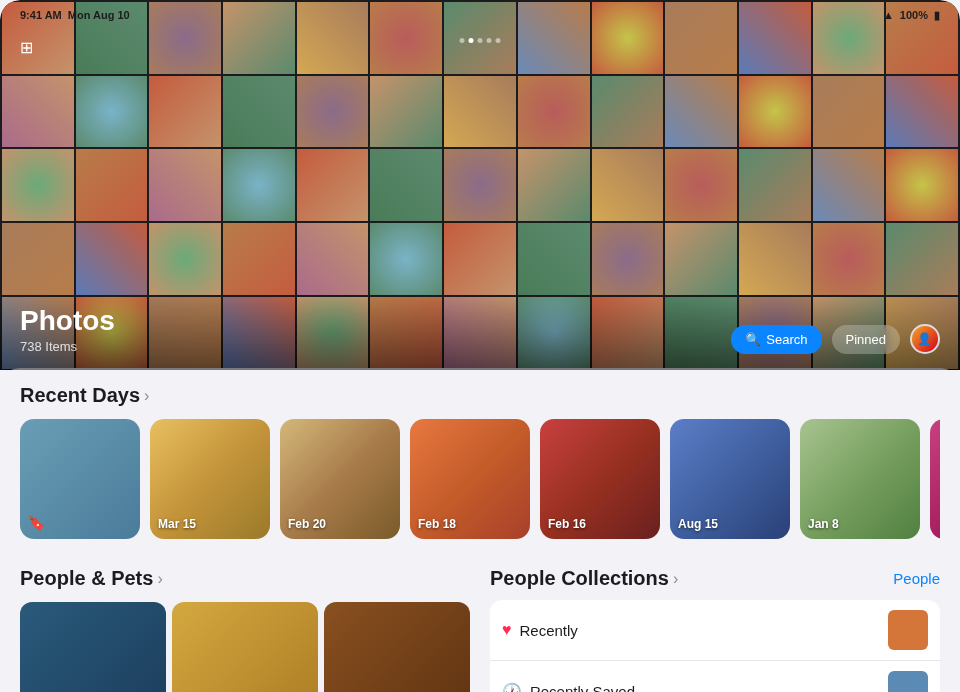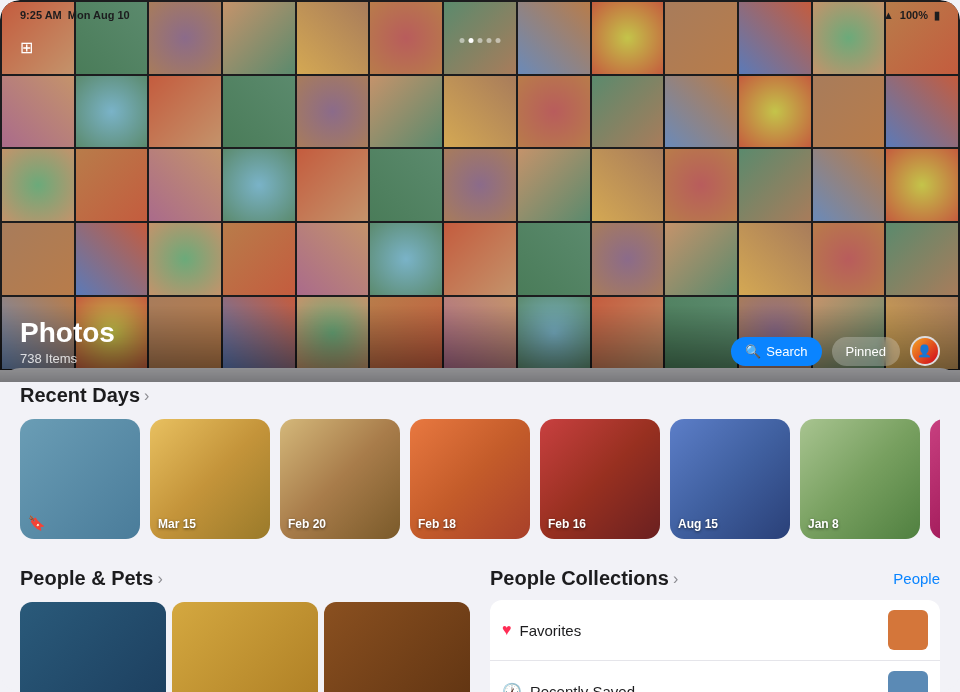--- a/index.html
+++ b/index.html
@@ -85,21 +85,21 @@
       display: flex;
       align-items: center;
       justify-content: center;
       font-size: 8px;
       color: rgba(255,255,255,0.5);
     }
 
     
     .header-overlay {
       position: absolute;
-      top: 12px;
+      top: 0;
       left: 0;
       right: 0;
       height: 370px;
       z-index: 5;
       pointer-events: none;
     }
 
     .header-content {
       position: absolute;
       bottom: 0;
@@ -583,21 +583,21 @@
           <div class="photo-placeholder" style="background: linear-gradient(135deg, rgb(196, 147, 107), rgb(91, 138, 109));"></div>
         </div>
         <div class="photo-cell">
           <div class="photo-placeholder" style="background: linear-gradient(45deg, rgb(212, 168, 83), rgb(168, 124, 91));"></div>
         </div>
       </div>
   </div>
 
   <div class="status-bar">
     <div style="display:flex;gap:6px;align-items:center;">
-      <span class="status-time">9:25 AM</span>
+      <span class="status-time">9:41 AM</span>
       <span class="status-time">Mon Aug 10</span>
     </div>
     <div class="status-right">
       <span>▲</span>
       <span>100%</span>
       <span>▮</span>
     </div>
   </div>
 
   <div class="layout-icon">⊞</div>
@@ -690,21 +690,21 @@
           <div class="pinned-title-row">
             <span class="section-title">People Collections</span>
             <span class="section-chevron">›</span>
           </div>
           <button class="modify-button">People</button>
         </div>
         <div class="pinned-list" id="pinned-list">
         <div class="pinned-item">
               <div class="pinned-item-left">
                 <span style="color: rgb(255, 45, 85); font-size: 16px;">♥</span>
-                <span class="pinned-item-name">Favorites</span>
+                <span class="pinned-item-name">Recently</span>
               </div>
               <div class="pinned-item-thumb" style="background: rgb(212, 118, 58);"></div>
             </div>
             <div class="pinned-item">
               <div class="pinned-item-left">
                 <span style="color: rgb(142, 142, 147); font-size: 16px;">🕐</span>
                 <span class="pinned-item-name">Recently Saved</span>
               </div>
               <div class="pinned-item-thumb" style="background: rgb(91, 138, 181);"></div>
             </div>

